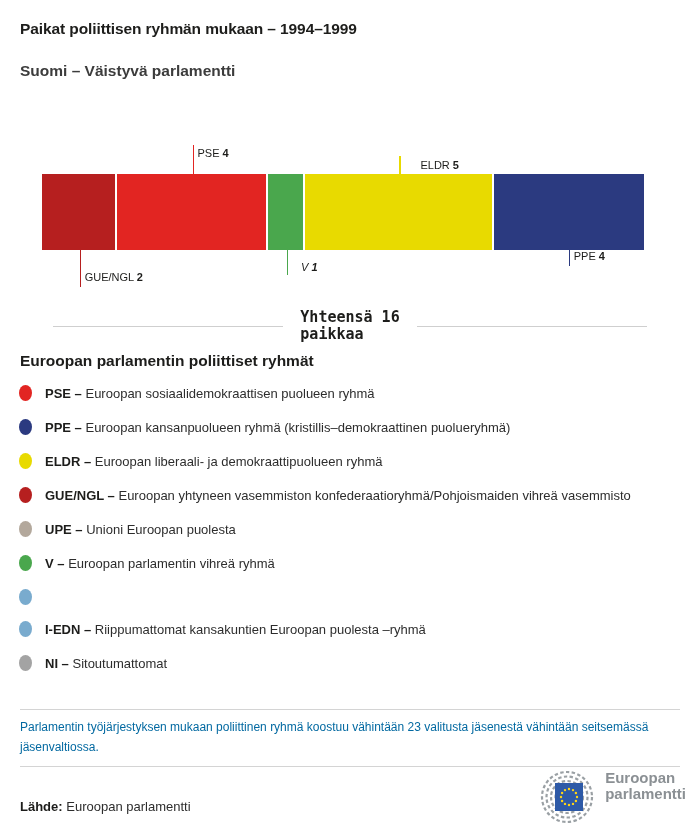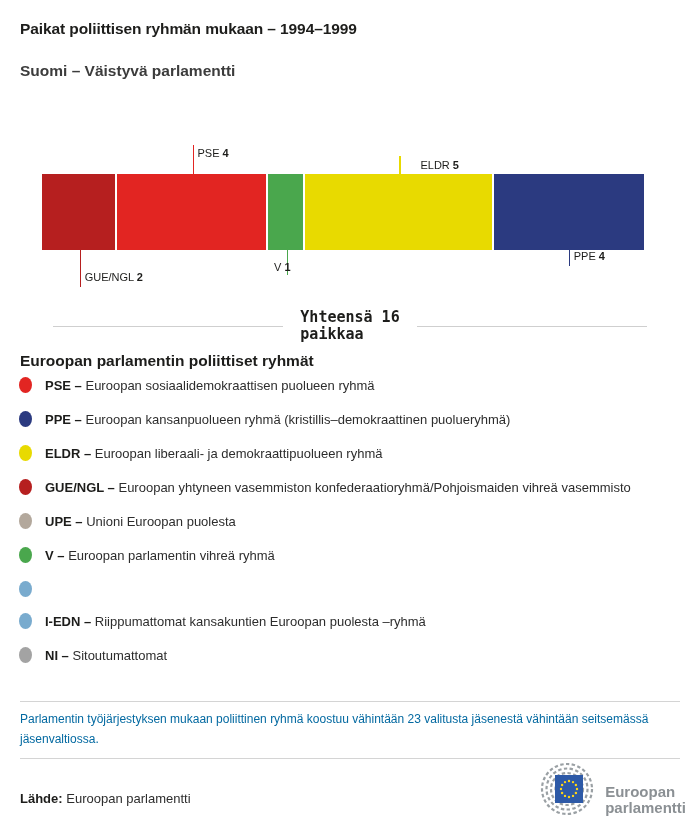--- a/index.html
+++ b/index.html
@@ -14,52 +14,52 @@
   .seg{position:absolute;top:94px;height:76px}
   .ann-line{position:absolute;width:1.5px}
   .ann-label{position:absolute;font-size:11px;line-height:12px;white-space:nowrap;color:#1d1d1b}
   .ann-label b{font-weight:700}
 
   .total-row{display:flex;align-items:center;margin:14px 33px 0}
   .total-row .rule{flex:1;height:1px;background:#cfcfcf}
   .total-text{padding:0 17px;font-family:"DejaVu Sans Mono",monospace;font-weight:700;font-size:15px;line-height:17px;color:#1d1d1b}
 
   .legend-heading{font-size:15.5px;font-weight:700;margin-top:9px;color:#1d1d1b}
-  .legend{margin-top:6px}
+  .legend{margin-top:14px}
   .legend-item{display:flex;margin-bottom:15px}
   .dot{width:13px;height:16px;border-radius:50%;flex:0 0 13px;margin:1px 13px 0 -1px}
   .legend-text{font-size:13px;line-height:19px;color:#2d2d2d;max-width:606px}
   .legend-text b{color:#1d1d1b;font-weight:700}
 
   .footer-rule{height:1px;background:#d4d4d4;margin-top:36px}
   .note{font-size:12px;line-height:20px;color:#0369a1;padding:7px 0 9px}
   .source-row{display:flex;justify-content:space-between;align-items:flex-end;margin-top:3px}
   .source{font-size:13px;color:#2d2d2d;margin-bottom:10px}
   .source b{color:#1d1d1b}
-  .ep-logo{display:flex;align-items:flex-end;margin-right:-6px}
+  .ep-logo{display:flex;align-items:flex-start;margin-right:-6px}
   .ep-logo-text{font-size:15px;line-height:16px;font-weight:700;color:#8b9094;margin-left:8px}
 </style>
 </head>
 <body>
 
 <div class="page">
 
   <div class="title">Paikat poliittisen ryhmän mukaan – 1994–1999</div>
   <div class="subtitle">Suomi – Väistyvä parlamentti</div>
 
   <div class="chart-wrap">
       <div class="seg" style="left: 49px; width: 73.25px; background: rgb(182, 31, 31);"></div>
       <div class="ann-line" style="left: 86.625px; background: rgb(182, 31, 31); top: 170px; height: 37px;"></div>
       <div class="ann-label" style="left: 91.625px; top: 191px;"><span>GUE/NGL </span><b>2</b></div>
       <div class="seg" style="left: 124.25px; width: 148.5px; background: rgb(226, 37, 34);"></div>
       <div class="ann-line" style="left: 199.5px; background: rgb(226, 37, 34); top: 65px; height: 29px;"></div>
       <div class="ann-label" style="left: 204.5px; top: 67px;"><span>PSE </span><b>4</b></div>
       <div class="seg" style="left: 274.75px; width: 35.625px; background: rgb(74, 167, 77);"></div>
       <div class="ann-line" style="left: 293.562px; background: rgb(74, 167, 77); top: 170px; height: 25px;"></div>
-      <div class="ann-label" style="left: 281px; top: 181px;"><span>V </span><b>1</b></div>
+      <div class="ann-label" style="left: 308px; top: 181px; font-style: italic;"><span>V </span><b>1</b></div>
       <div class="seg" style="left: 312.375px; width: 186.125px; background: rgb(232, 218, 0);"></div>
       <div class="ann-line" style="left: 406.438px; background: rgb(232, 218, 0); top: 76px; height: 18px;"></div>
       <div class="ann-label" style="left: 411.438px; top: 79px; margin-left: 16px;"><span>ELDR </span><b>5</b></div>
       <div class="seg" style="left: 500.5px; width: 150.5px; background: rgb(43, 58, 128);"></div>
       <div class="ann-line" style="left: 575.75px; background: rgb(43, 58, 128); top: 170px; height: 16px;"></div>
       <div class="ann-label" style="left: 580.75px; top: 170px;"><span>PPE </span><b>4</b></div>
     </div>
 
   <div class="total-row">
     <div class="rule"></div>

